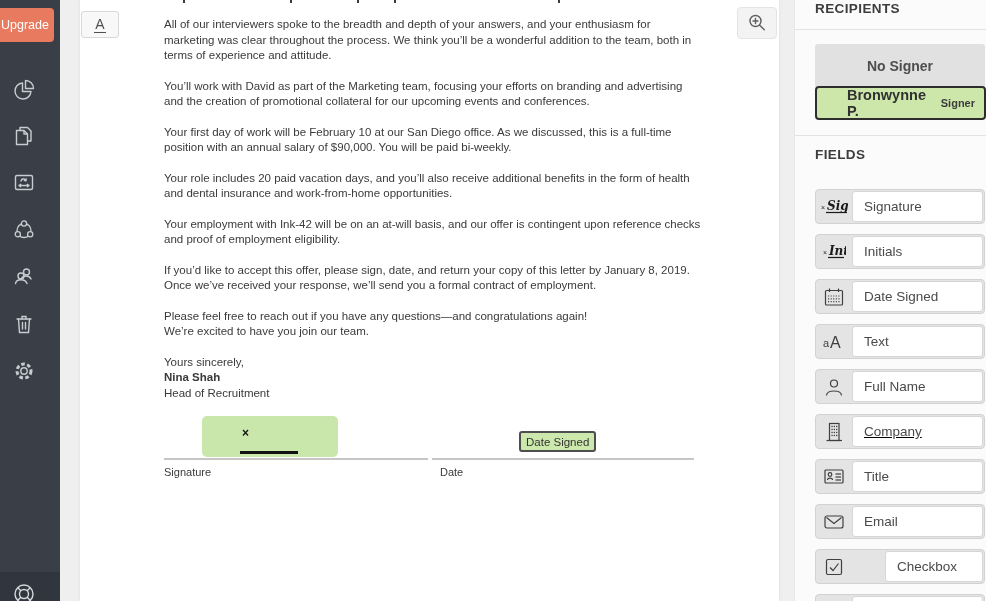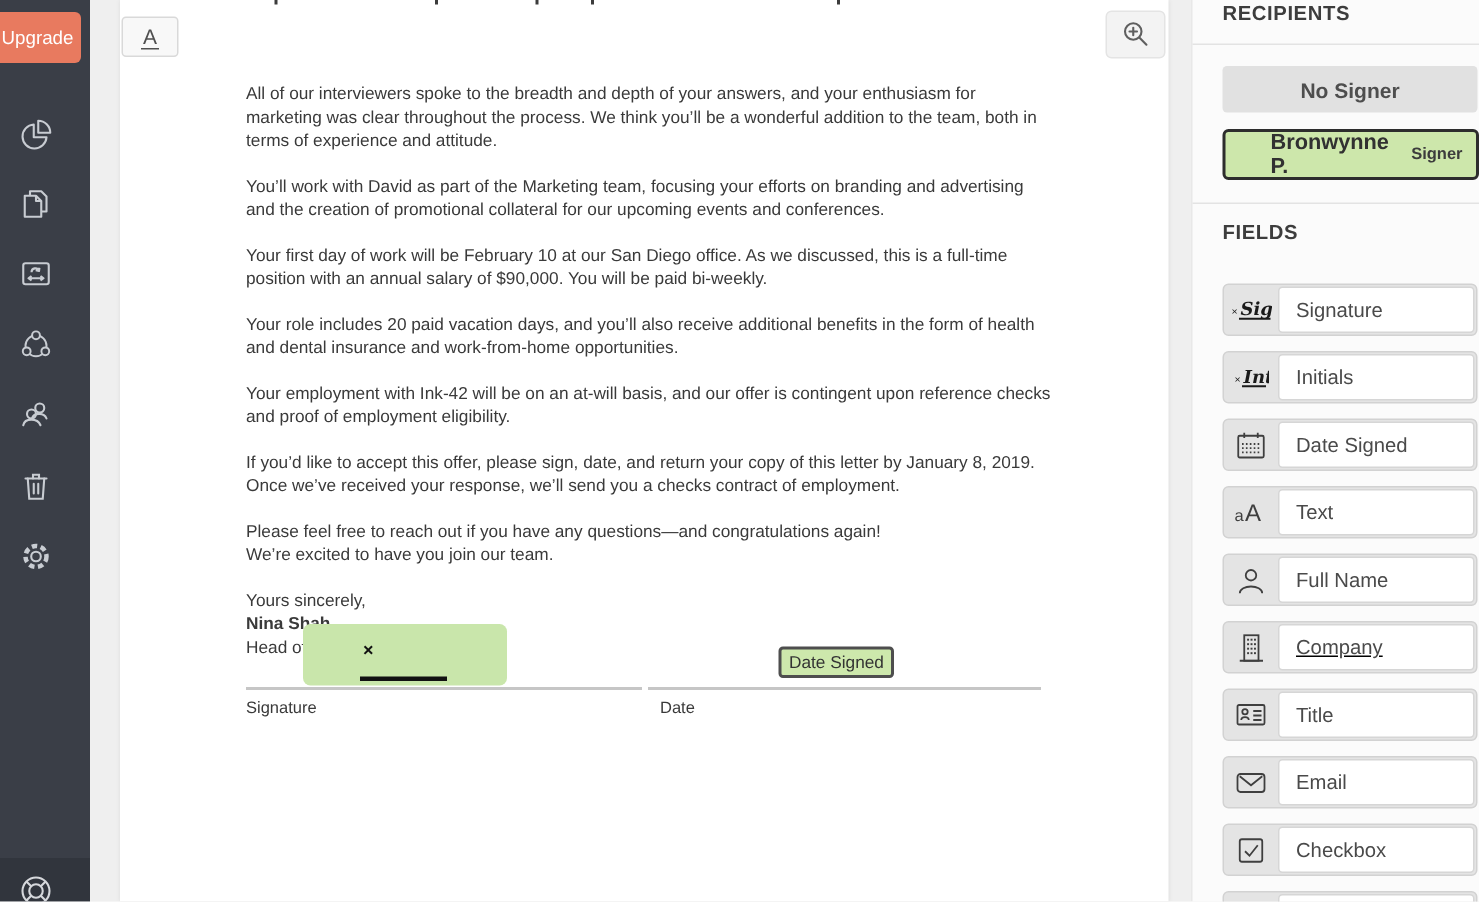--- a/index.html
+++ b/index.html
@@ -32,21 +32,21 @@
   }
   .tool-btn-a .a-glyph { font-size:14px; color:#4f4f4f; border-bottom:1.5px solid #4f4f4f; line-height:15px; padding:0 1px; }
   .tool-btn-zoom {
     position:absolute; left:677px; top:7px; width:40px; height:32px;
     background:#f3f3f3; border:1px solid #e4e4e4; border-radius:4px;
     display:flex; align-items:center; justify-content:center; cursor:pointer; z-index:3;
   }
 
   .descender-mark { position:absolute; top:0; width:2px; height:3px; background:#3c3c3c; }
 
-  .letter-body { position:absolute; left:104px; top:17px; width:560px; font-size:11.5px; line-height:15.5px; color:#3a3a3a;margin-top:39px; }
+  .letter-body { position:absolute; left:104px; top:17px; width:560px; font-size:11.5px; line-height:15.5px; color:#3a3a3a; }
   .para { margin:0 0 15px 0; }
   .line { white-space:nowrap; }
   .line.bold { font-weight:bold; }
 
   
   .sig-field {
     position:absolute; left:142px; top:416px; width:136px; height:41px;
     background:#c9e6ab; border-radius:5px; cursor:pointer;
   }
   .sig-x { position:absolute; left:40px; top:10px; font-size:12px; font-weight:bold; color:#111; }
@@ -62,21 +62,21 @@
     background:#cde8ac; border:2px solid #4e4e4e; border-radius:3px;
     font-size:11.5px; color:#333; line-height:16px; cursor:pointer;
     font-family:"Liberation Sans",sans-serif;
   }
 
   
   .panel { position:absolute; left:794px; top:0; width:192px; height:601px; background:#fbfbfb; border-left:1px solid #e8e8e8; }
   .panel-title { position:absolute; left:20px; font-size:13.5px; font-weight:bold; color:#3d3d3d; letter-spacing:0.4px; }
   .divider { position:absolute; left:0; width:192px; height:1px; background:#e3e3e3; }
   .no-signer-btn {
-    position:absolute; left:20px; top:44px; width:170px; height:31px;
+    position:absolute; left:20px; top:44px; width:170px; height:44px;
     background:#e1e1e1; border:none; border-radius:3px;
     font-size:14px; font-weight:bold; color:#4e4e4e; text-align:center; cursor:pointer;
     font-family:"Liberation Sans",sans-serif;
   }
   .signer-btn {
     position:absolute; left:20px; top:86px; width:171px; height:34px;
     background:#cde7ab; border:2px solid #2d2d2d; border-radius:4px;
     display:flex; align-items:center; justify-content:space-between;
     padding:0 9px 0 30px; cursor:pointer;
   }
@@ -201,21 +201,21 @@
       <div class="para">
         <div class="line">Your role includes 20 paid vacation days, and you’ll also receive additional benefits in the form of health</div>
         <div class="line">and dental insurance and work-from-home opportunities.</div>
       </div>
       <div class="para">
         <div class="line">Your employment with Ink-42 will be on an at-will basis, and our offer is contingent upon reference checks</div>
         <div class="line">and proof of employment eligibility.</div>
       </div>
       <div class="para">
         <div class="line">If you’d like to accept this offer, please sign, date, and return your copy of this letter by January 8, 2019.</div>
-        <div class="line">Once we’ve received your response, we’ll send you a checks contract of employment.</div>
+        <div class="line">Once we’ve received your response, we’ll send you a formal contract of employment.</div>
       </div>
       <div class="para">
         <div class="line">Please feel free to reach out if you have any questions—and congratulations again!</div>
         <div class="line">We’re excited to have you join our team.</div>
       </div>
       <div class="para">
         <div class="line">Yours sincerely,</div>
         <div class="line bold">Nina Shah</div>
         <div class="line">Head of Recruitment</div>
       </div>
@@ -338,21 +338,21 @@
       </div>
       <div class="field-row" style="top: 504px;">
         <div class="field-icon">
           <svg width="20" height="16" viewBox="0 0 20 16" fill="none" stroke="#3f3f3f" stroke-width="1.2">
             <rect x="1" y="2" width="18" height="12" rx="2"></rect>
             <path d="M2.5 3.5 L10 9.5 L17.5 3.5"></path>
           </svg>
         </div>
         <div class="field-label-box">Email</div>
       </div>
-      <div class="field-row" style="top: 549px;">
+      <div class="field-row" style="top: 549px; gap: 33px;">
         <div class="field-icon">
           <svg width="18" height="18" viewBox="0 0 18 18" fill="none" stroke="#3f3f3f" stroke-width="1.2">
             <rect x="1.5" y="1.5" width="15" height="15" rx="1.5"></rect>
             <path d="M5 9.5 L8 12.5 L13.5 5.5"></path>
           </svg>
         </div>
         <div class="field-label-box">Checkbox</div>
       </div>
     </div>
 

